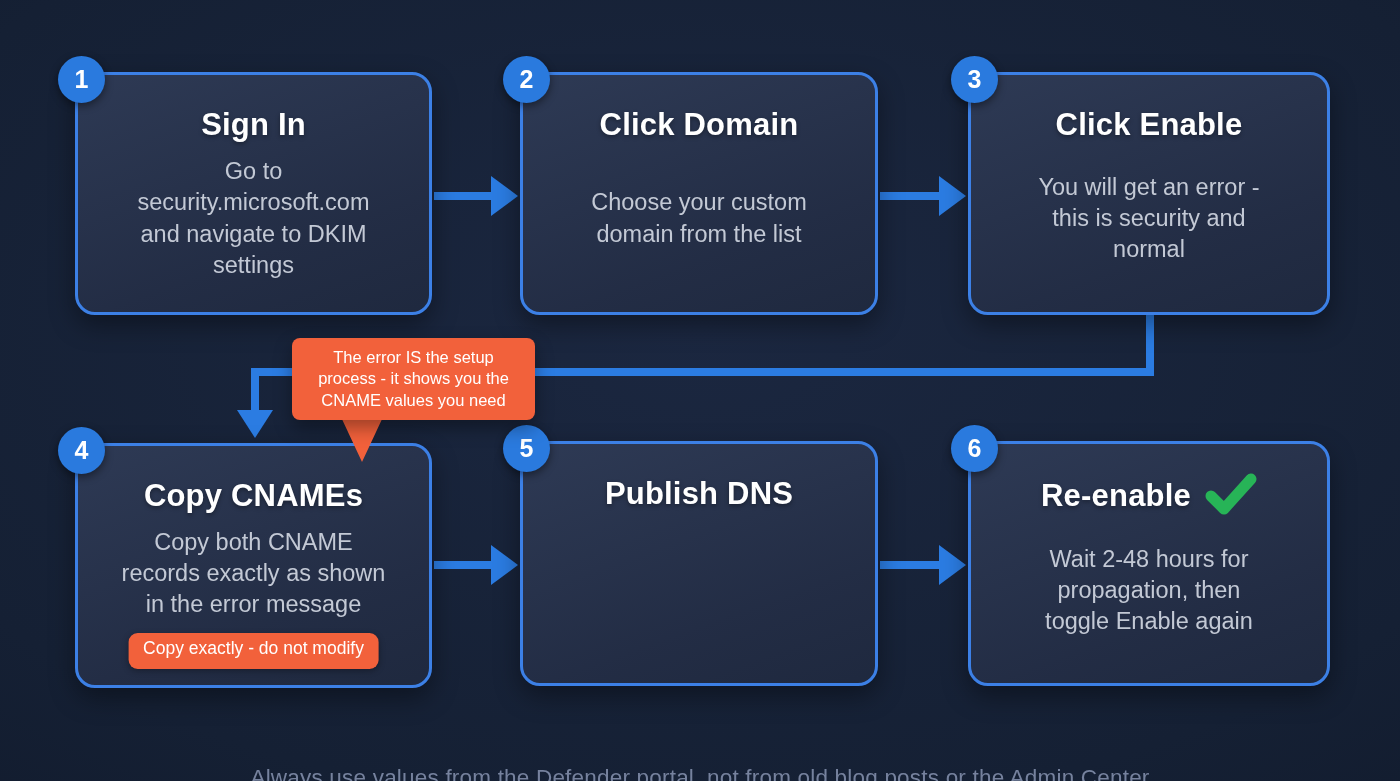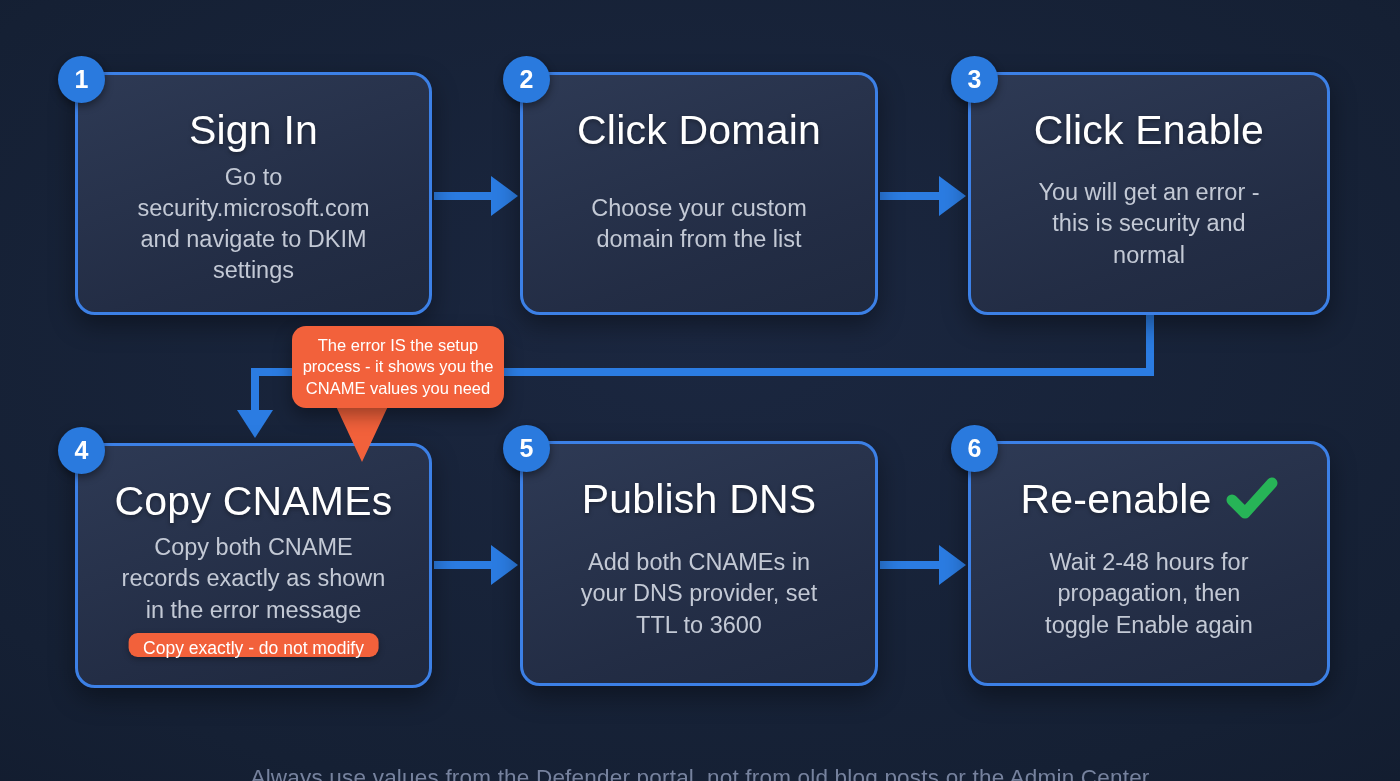--- a/index.html
+++ b/index.html
@@ -47,22 +47,22 @@
   }
 
   .title-row {
     display: flex; align-items: center; justify-content: center;
     gap: 14px;
     margin: 32px 12px 0;
   }
   .title {
     text-align: center;
     color: #ffffff;
-    font-size: 41px;
-    font-weight: 400;
+    font-size: 31px;
+    font-weight: 700;
     letter-spacing: 0.2px;
     text-shadow: 0 2px 4px rgba(0,0,0,0.35);
   }
   .check-svg { width: 52px; height: 44px; margin-top: -4px; }
 
   .body-wrap {
     flex: 1;
     display: flex; align-items: center; justify-content: center;
     padding: 4px 16px 22px;
   }
@@ -70,27 +70,27 @@
   .body {
     text-align: center;
     color: #c3c9d5;
     font-size: 23.5px;
     line-height: 1.33;
     white-space: pre-line;
   }
 
   .pill {
     position: absolute;
-    left: 50%; bottom: 28px;
+    left: 50%; bottom: 16px;
     transform: translateX(-50%);
     background: #f2613b;
     color: #ffffff;
     font-size: 17.5px;
     line-height: 1;
-    padding: 7px 15px 0;
+    padding: 7px 15px 12px;
     border-radius: 9px;
     white-space: nowrap;
     box-shadow: 0 2px 6px rgba(0,0,0,0.3);
   }
 
   
   .harrow { position: absolute; height: 40px; z-index: 1; }
   .harrow .shaft {
     position: absolute; left: 0; top: 16px; height: 8px;
     background: #2b7ce2;
@@ -117,24 +117,24 @@
     width: 0; height: 0;
     border-left: 18px solid transparent;
     border-right: 18px solid transparent;
     border-top: 28px solid #2b7ce2;
     z-index: 1;
   }
 
   
   .callout {
     position: absolute;
-    left: 292px; top: 326px;
-    width: 212px; height: 82px;
+    left: 292px; top: 338px;
+    width: 243px; height: 82px;
     background: #f2613b;
-    border-radius: 14px;
+    border-radius: 8px;
     display: flex; align-items: center; justify-content: center;
     padding: 6px 10px;
     box-shadow: 0 8px 18px rgba(0,0,0,0.35);
     z-index: 5;
   }
   .callout-text {
     color: #ffffff;
     font-size: 16.5px;
     line-height: 1.28;
     text-align: center;
@@ -246,25 +246,20 @@
     <div class="pill">Copy exactly - do not modify</div>
   </div>
 
   <div class="step pos5">
     <div class="badge">
       <span>5</span>
     </div>
     <div class="title-row">
       <div class="title">Publish DNS</div>
     </div>
-    <div class="body-wrap">
-      <div class="body">Add both CNAMEs in
-your DNS provider, set
-TTL to 3600</div>
-    </div>
   </div>
 
   <div class="step pos6">
     <div class="badge">
       <span>6</span>
     </div>
     <div class="title-row">
       <div class="title">Re-enable</div>
       <svg class="check-svg" viewBox="0 0 52 44">
         <path d="M6 24 L19 37 L46 7" fill="none" stroke="#27b457" stroke-width="11" stroke-linecap="round" stroke-linejoin="round"></path>

